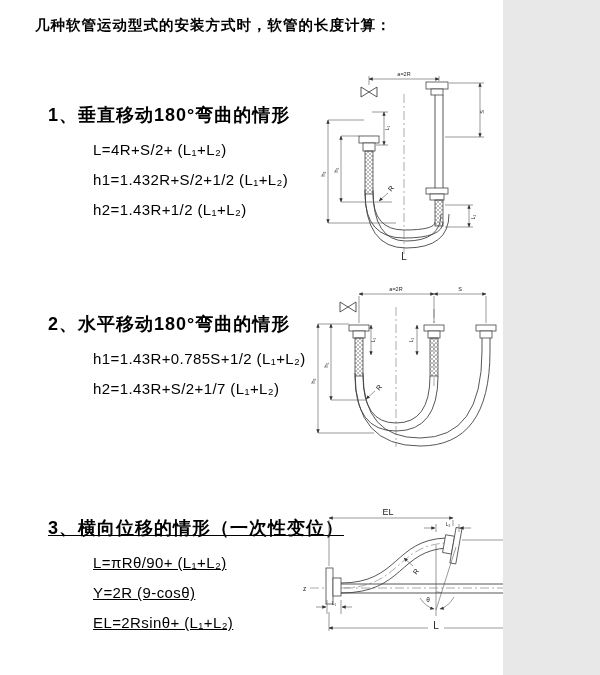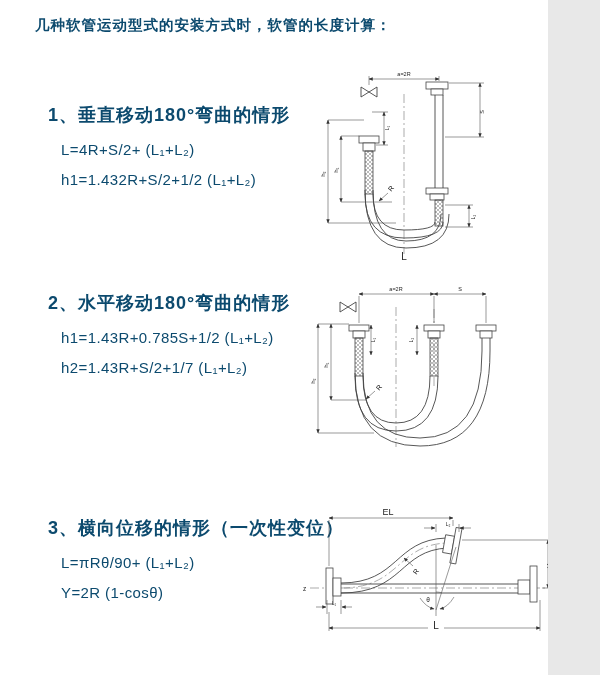--- a/index.html
+++ b/index.html
@@ -1,25 +1,25 @@
 <!DOCTYPE html>
 <html><head>
 <meta charset="utf-8">
 <style>
   html,body{margin:0;padding:0;background:#e8e8e8;}
-  #page{position:relative;width:548px;height:675px;background:#ffffff;overflow:hidden;
-        font-family:"Liberation Sans","DejaVu Sans",sans-serif;color:#0c4a6e;}
+  #page{position:relative;width:503px;height:675px;background:#ffffff;overflow:hidden;
+        font-family:"Liberation Sans","DejaVu Sans",sans-serif;color:#000000;}
   .title{position:absolute;left:35px;top:16px;font-size:14.5px;font-weight:bold;letter-spacing:1px;}
   .section{position:absolute;left:48px;}
   .sec-heading{font-size:18px;font-weight:bold;letter-spacing:1px;margin:0 0 8px 0;}
-  .formulas{margin-left:13px;}
+  .formulas{margin-left:45px;}
   .formula{font-size:15px;line-height:30px;letter-spacing:0.4px;white-space:pre;}
   #sec1{top:103px;}
-  #sec2{top:291px;}
-  #sec3{top:516px;}
+  #sec2{top:312px;}
+  #sec3{top:516px;text-decoration:underline;}
   .diagram{position:absolute;}
   #dia1{left:312px;top:68px;}
   #dia2{left:304px;top:283px;}
   #dia3{left:296px;top:500px;}
   svg{display:block;}
   svg text{font-family:"Liberation Sans","DejaVu Sans",sans-serif;fill:#222;}
   .ln{stroke:#444;stroke-width:0.9;fill:none;}
   .dim{stroke:#555;stroke-width:0.6;fill:none;}
   .cl{stroke:#888;stroke-width:0.7;fill:none;stroke-dasharray:9 3 2 3;}
   .fl{stroke:#444;stroke-width:0.8;fill:#ffffff;}
@@ -30,36 +30,38 @@
 
 <div id="page">
 
   <div class="title">几种软管运动型式的安装方式时，软管的长度计算：</div>
 
   <div class="section" id="sec1">
     <div class="sec-heading">1、垂直移动180°弯曲的情形</div>
     <div class="formulas">
       <div class="formula">L=4R+S/2+ (L₁+L₂)</div>
       <div class="formula">h1=1.432R+S/2+1/2 (L₁+L₂)</div>
+      <div class="formula">h2=1.43R+1/2 (L₁+L₂)</div>
     </div>
   </div>
 
   <div class="section" id="sec2">
     <div class="sec-heading">2、水平移动180°弯曲的情形</div>
     <div class="formulas">
       <div class="formula">h1=1.43R+0.785S+1/2 (L₁+L₂)</div>
       <div class="formula">h2=1.43R+S/2+1/7 (L₁+L₂)</div>
     </div>
   </div>
 
   <div class="section" id="sec3">
     <div class="sec-heading">3、横向位移的情形（一次性变位）</div>
     <div class="formulas">
       <div class="formula">L=πRθ/90+ (L₁+L₂)</div>
-      <div class="formula">Y=2R (1-cosθ)</div>
+      <div class="formula">Y=2R (9-cosθ)</div>
+      <div class="formula">EL=2Rsinθ+ (L₁+L₂)</div>
     </div>
   </div>
 
   <div class="diagram" id="dia1">
     <svg width="212" height="196" viewBox="0 0 212 196">
       <defs>
         <marker id="ar1" viewBox="0 0 10 10" refX="9" refY="5" markerWidth="7" markerHeight="7" orient="auto-start-reverse">
           <path d="M0,1 L10,5 L0,9 z" fill="#333"></path>
         </marker>
         <pattern id="ht1" width="4" height="4" patternUnits="userSpaceOnUse">

